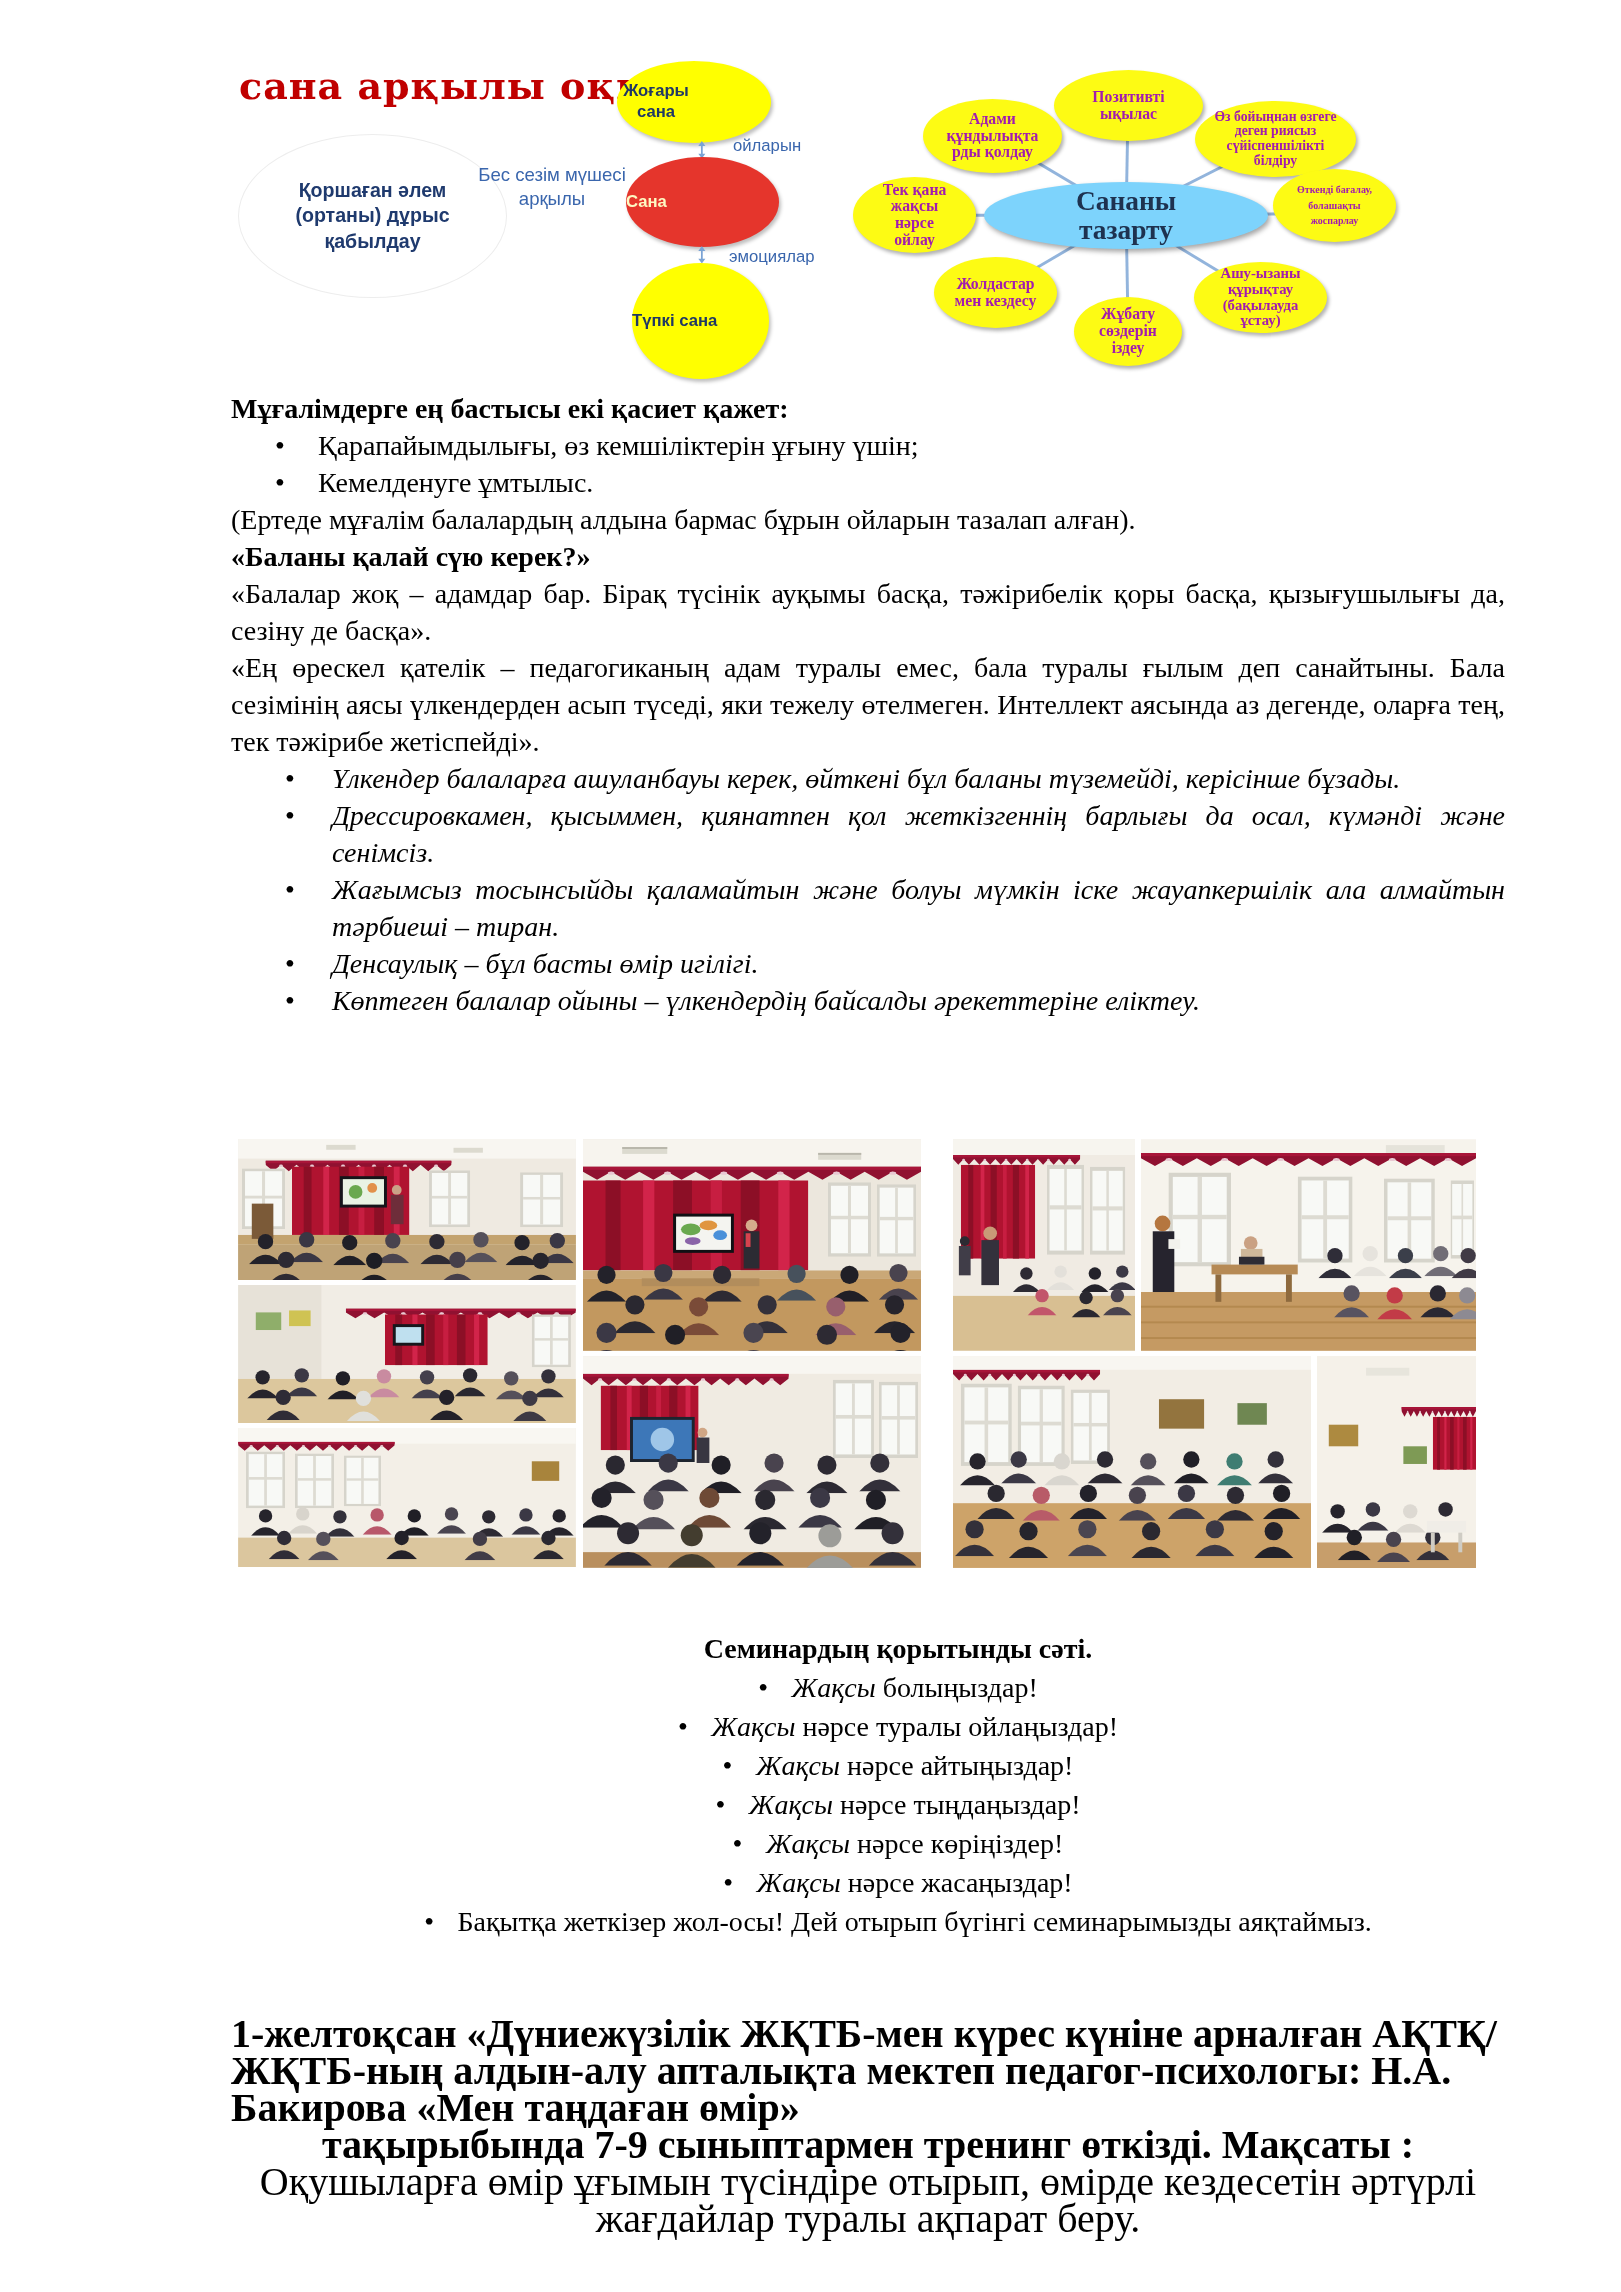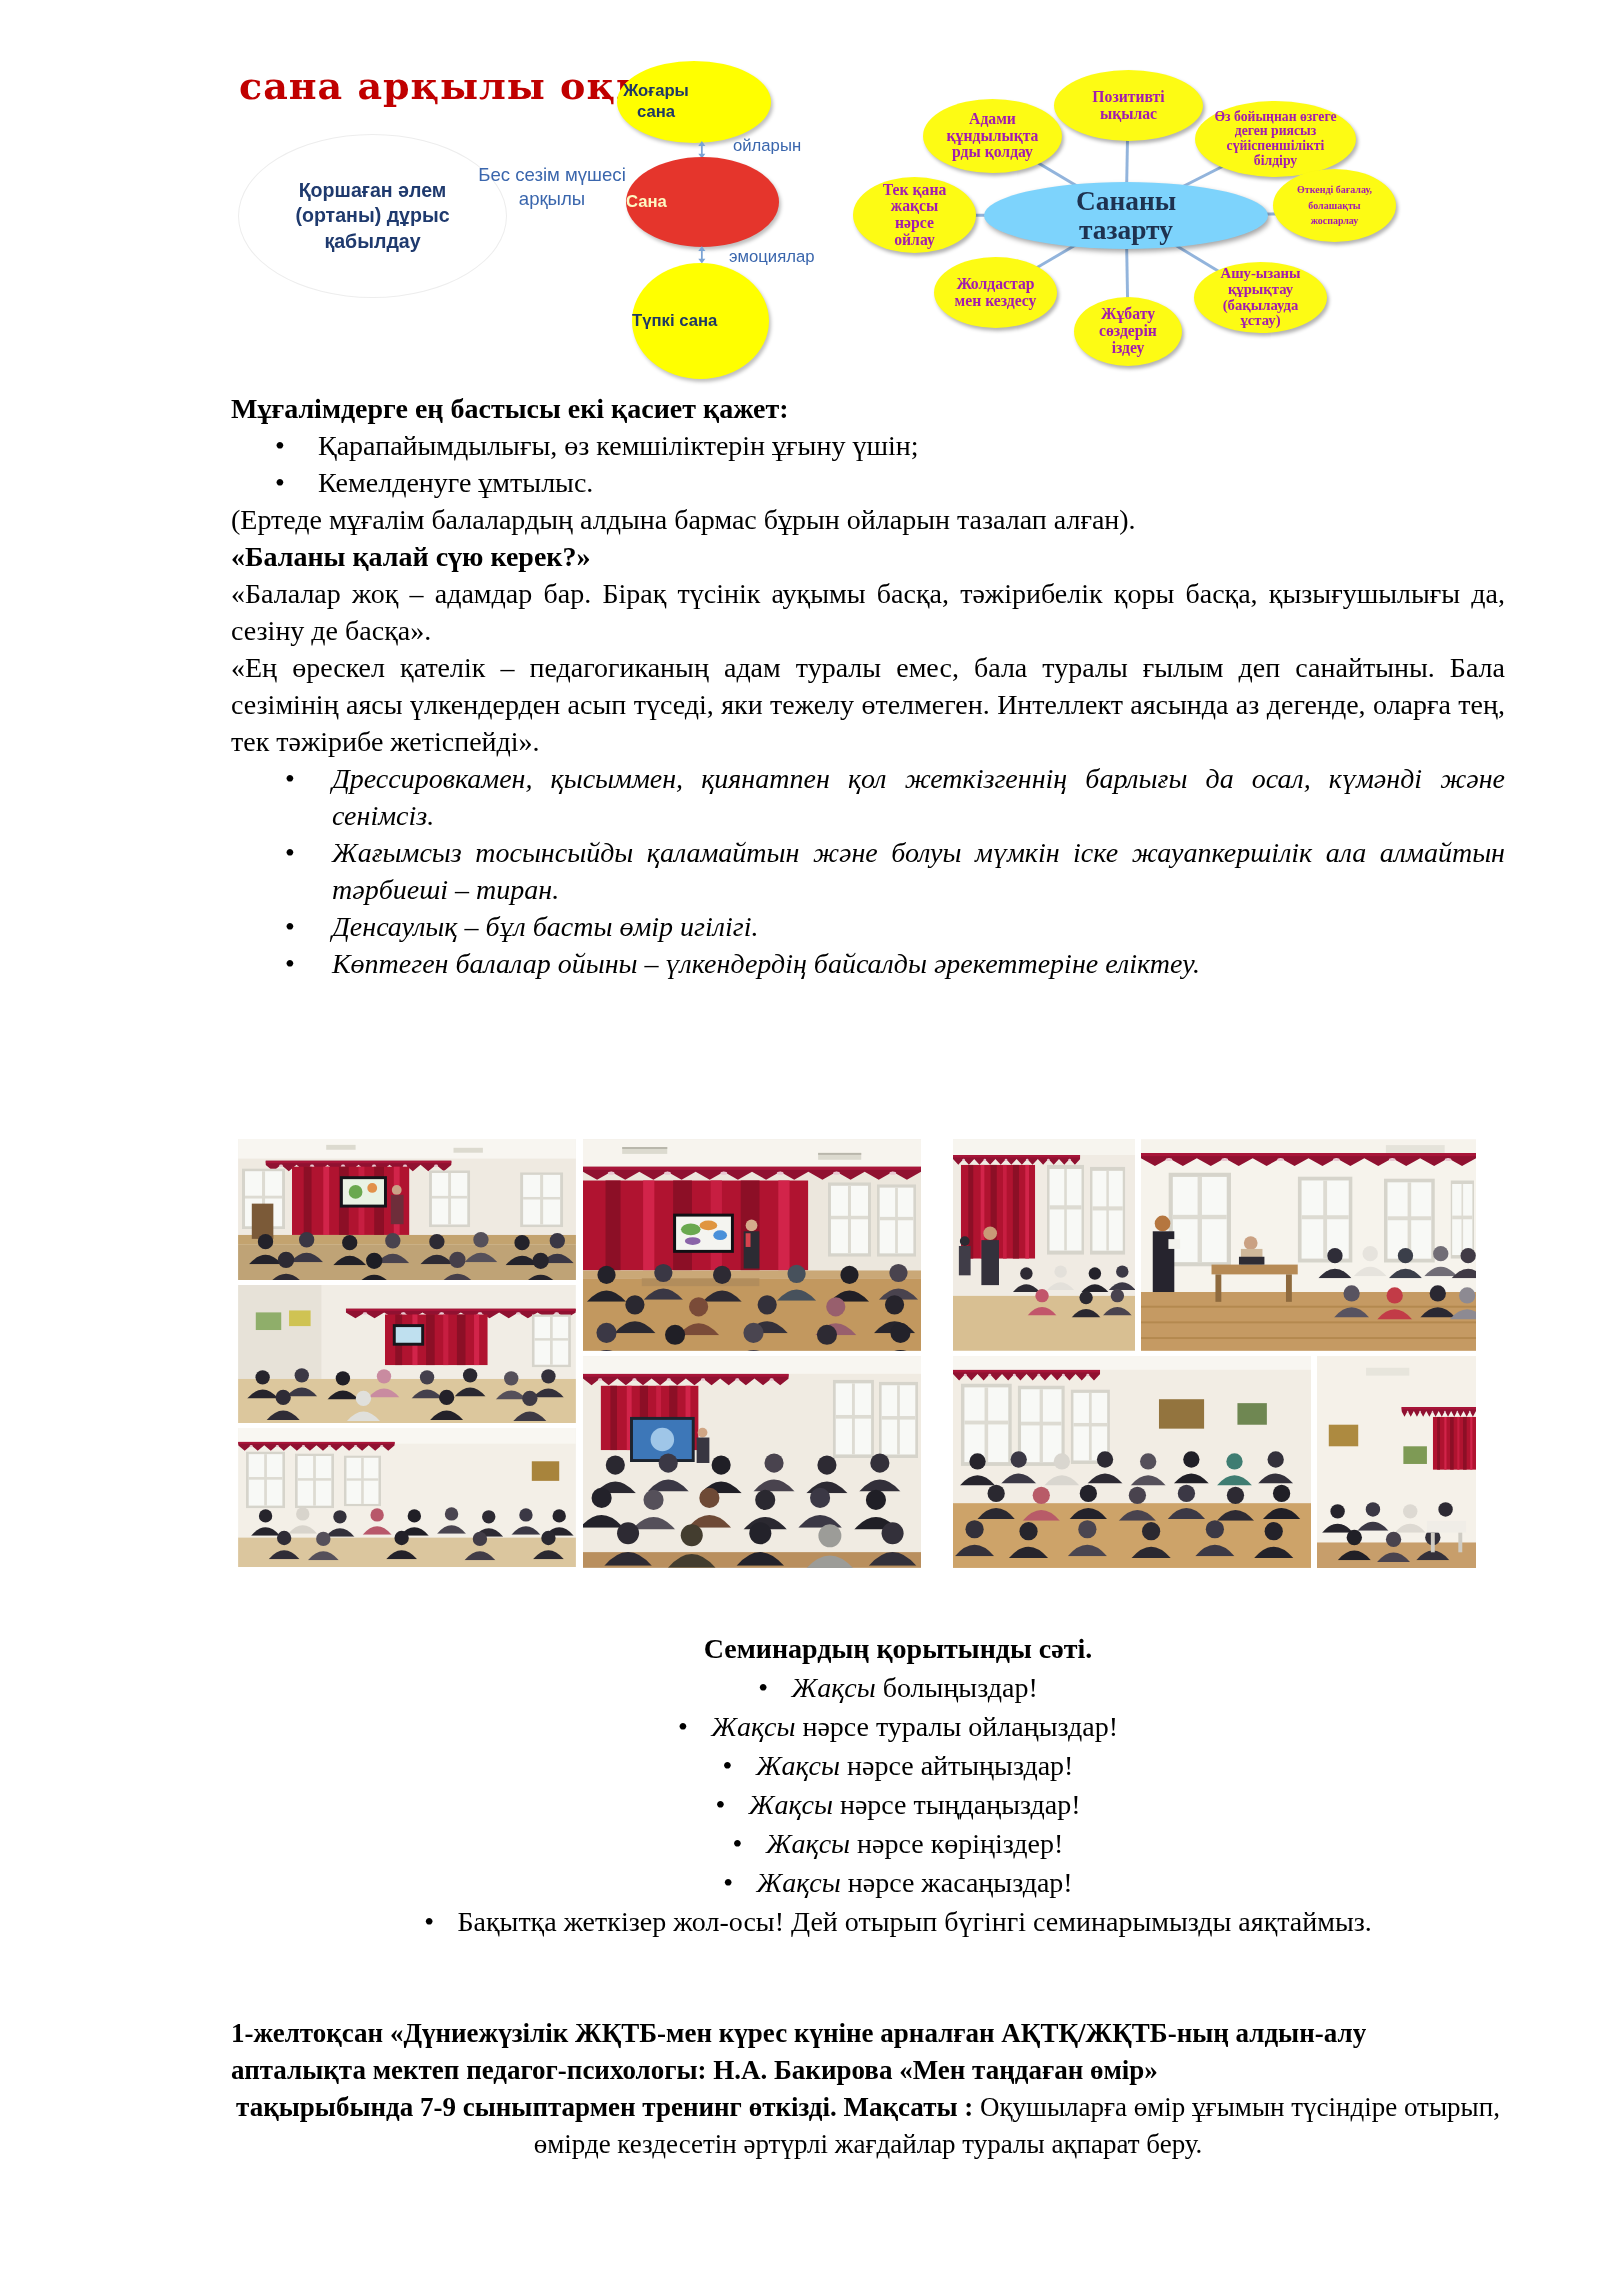--- a/index.html
+++ b/index.html
@@ -71,21 +71,21 @@
 
   
   #seminar{left:251px;top:1629px;width:1294px;text-align:center;
       font-size:28px;line-height:39px;}
   #seminar-heading{font-weight:bold;}
   .sem-item::before{content:"•";margin-right:23.5px;}
   .sem-item .it{font-style:italic;}
   #seminar-closing::before{content:"•";margin-right:23.5px;}
 
   
-  #footer{left:231px;top:2015px;width:1274px;font-size:27px;line-height:37px;}
+  #footer{left:231px;top:2015px;width:1274px;font-size:40px;line-height:37px;}
   #footer p{margin:0;}
   #footer-p1{font-weight:bold;text-align:left;}
   #footer-p2{text-align:center;}
 </style>
 </head>
 <body>
 
 <svg style="position:absolute;width:0;height:0" aria-hidden="true">
   <symbol id="sym-person" viewBox="0 0 20 18">
     <circle cx="10" cy="5" r="4.4"></circle>
@@ -197,20 +197,21 @@
   <p class="bold">Мұғалімдерге ең бастысы екі қасиет қажет:</p>
   <ul class="list1">
     <li>Қарапайымдылығы, өз кемшіліктерін ұғыну үшін;</li>
     <li>Кемелденуге ұмтылыс.</li>
   </ul>
   <p>(Ертеде мұғалім балалардың алдына бармас бұрын ойларын тазалап алған).</p>
   <p class="bold">«Баланы қалай сүю керек?»</p>
   <p>«Балалар жоқ – адамдар бар. Бірақ түсінік ауқымы басқа, тәжірибелік қоры басқа, қызығушылығы да, сезіну де басқа».</p>
   <p>«Ең өрескел қателік – педагогиканың адам туралы емес, бала туралы ғылым деп санайтыны. Бала сезімінің аясы үлкендерден асып түседі, яки тежелу өтелмеген. Интеллект аясында аз дегенде, оларға тең, тек тәжірибе жетіспейді».</p>
   <ul class="list2">
+    <li>Үлкендер балаларға ашуланбауы керек, өйткені бұл баланы түземейді, керісінше бұзады.</li>
     <li>Дрессировкамен, қысыммен, қиянатпен қол жеткізгеннің барлығы да осал, күмәнді және сенімсіз.</li>
     <li>Жағымсыз тосынсыйды қаламайтын және болуы мүмкін іске жауапкершілік ала алмайтын тәрбиеші – тиран.</li>
     <li>Денсаулық – бұл басты өмір игілігі.</li>
     <li>Көптеген балалар ойыны – үлкендердің байсалды әрекеттеріне еліктеу.</li>
   </ul>
 </div>
 
 <svg class="photo" style="left:238px;top:1139px" width="338" height="141" viewBox="0 0 345 144">
   <rect width="345" height="144" fill="#efeae1"></rect>
   <rect width="345" height="20" fill="#f8f6f1"></rect>

